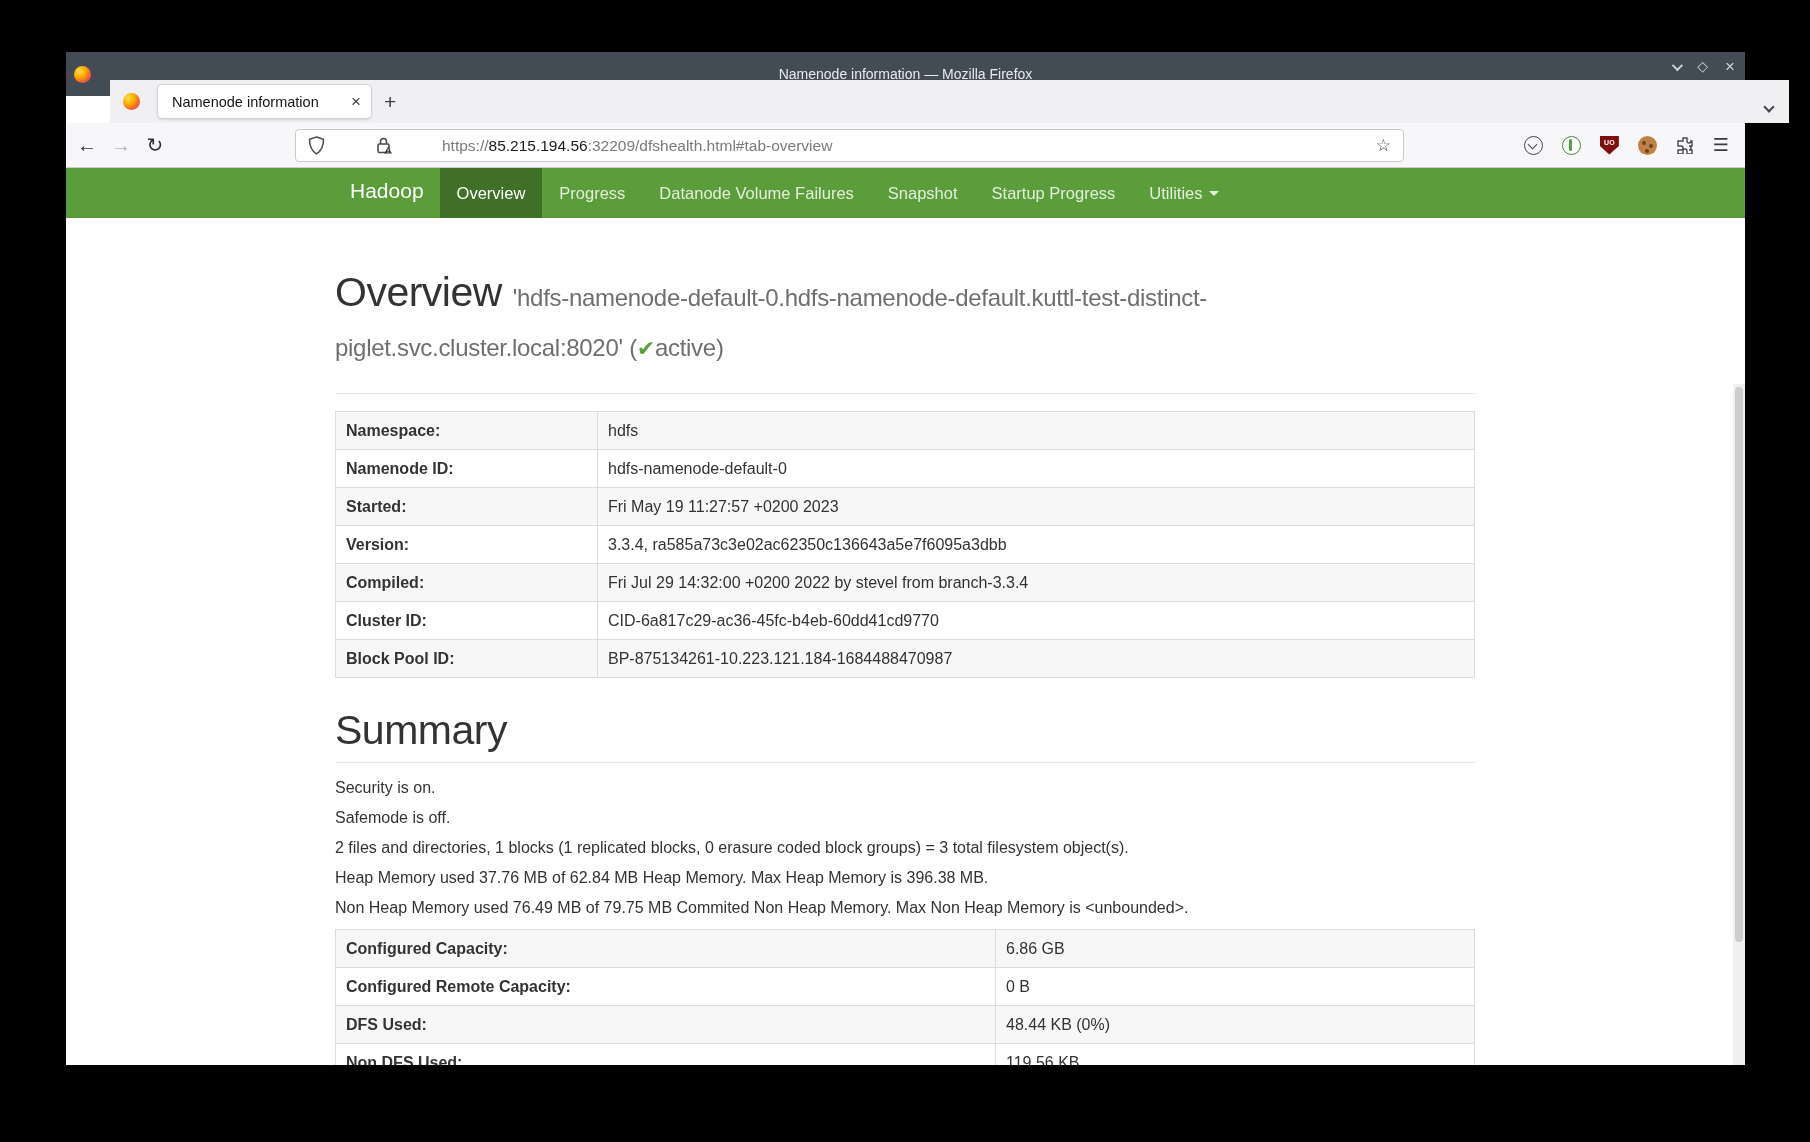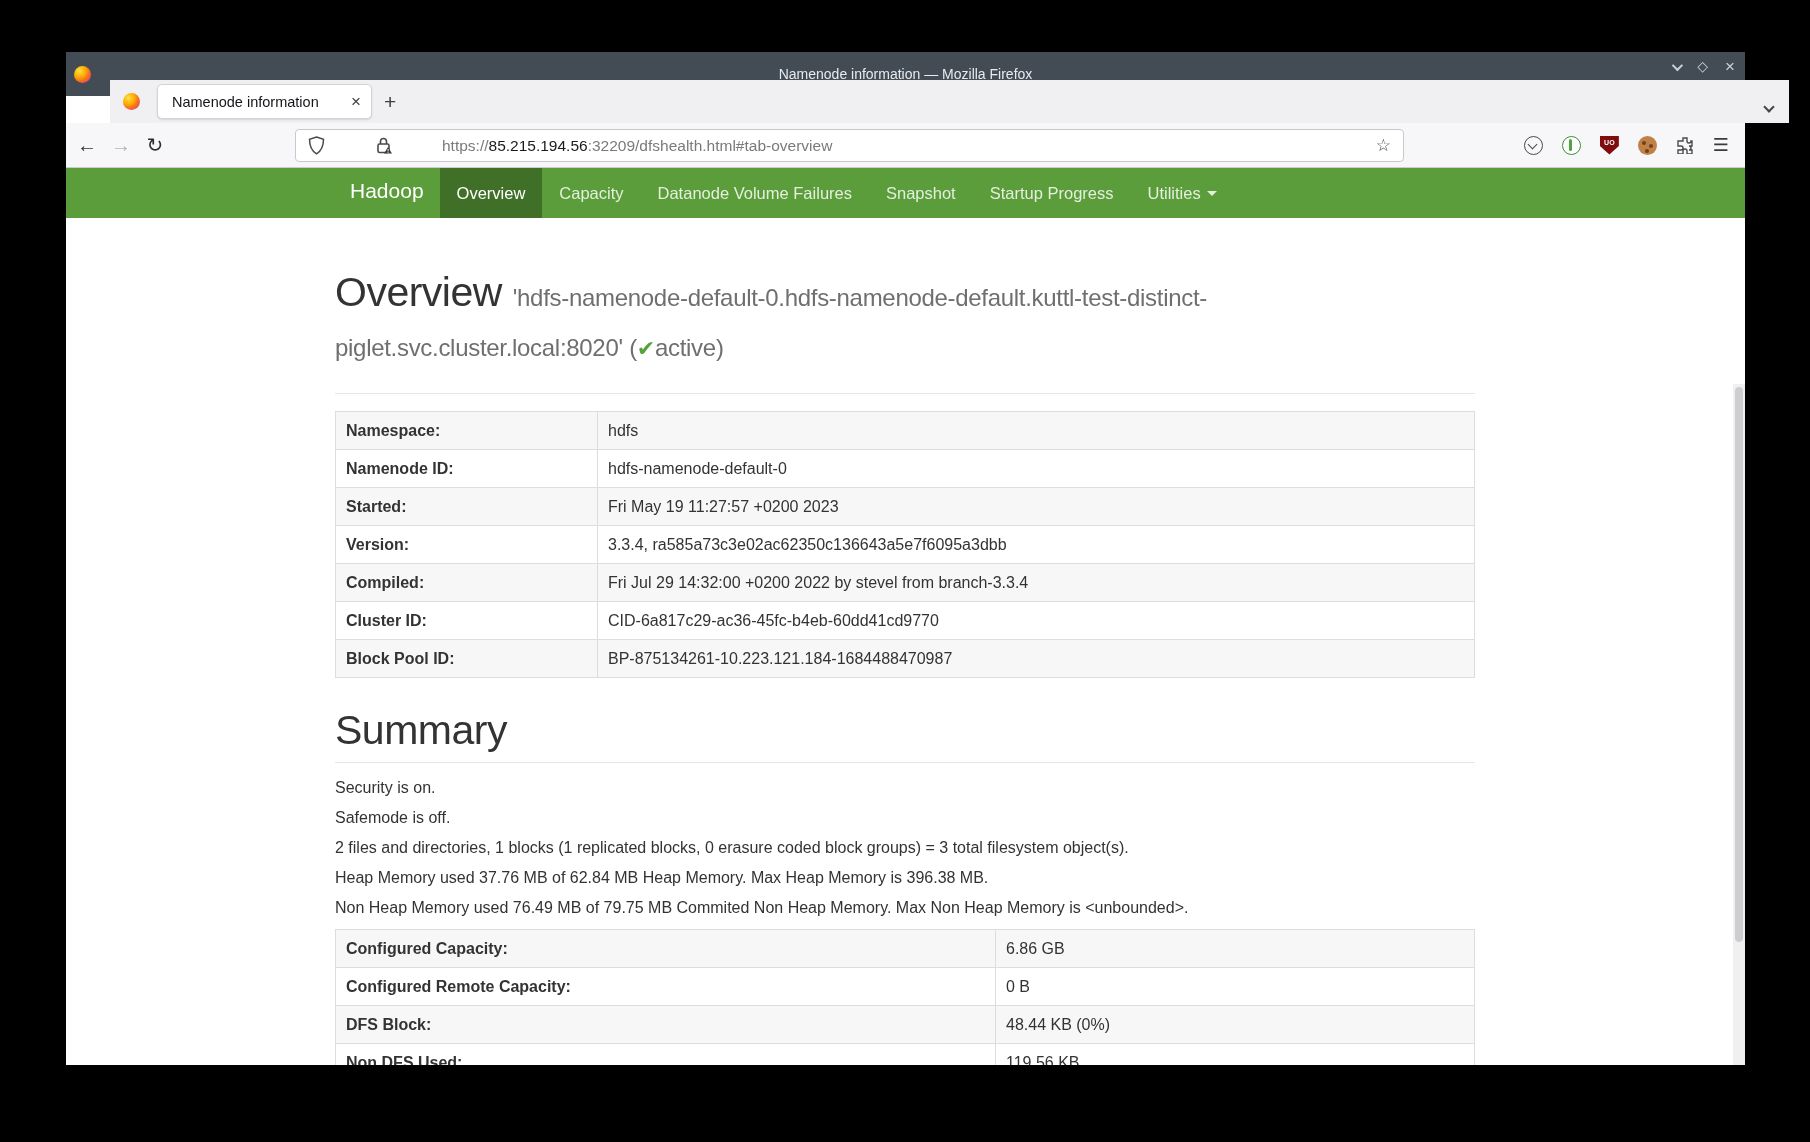--- a/index.html
+++ b/index.html
@@ -173,21 +173,21 @@
         <path d="M7 2 h4 v3 a2 2 0 0 0 4 0 v-0 h1 v5 h-3 a2 2 0 0 1 0 4 h3 v4 h-5 v-3 a2 2 0 0 0 -4 0 v3 H2 v-4 h3 a2 2 0 0 0 0 -4 H2 V5 h5 Z" fill="none" stroke="#4a4a4e" stroke-width="1.4"></path>
       </svg>
       <span class="menu">☰</span>
     </div>
   </div>
 
   <div class="navbar">
     <div class="nav-inner">
       <span class="brand">Hadoop</span>
       <span class="nav-item active">Overview</span>
-      <span class="nav-item">Capacity</span>
+      <span class="nav-item">Progress</span>
       <span class="nav-item">Datanode Volume Failures</span>
       <span class="nav-item">Snapshot</span>
       <span class="nav-item">Startup Progress</span>
       <span class="nav-item">
           <span>Utilities</span>
           <span class="caret"></span>
         </span>
     </div>
   </div>
 
@@ -248,21 +248,21 @@
         <tbody>
           <tr>
               <td class="lbl">Configured Capacity:</td>
               <td>6.86 GB</td>
             </tr>
           <tr>
               <td class="lbl">Configured Remote Capacity:</td>
               <td>0 B</td>
             </tr>
           <tr>
-              <td class="lbl">DFS Block:</td>
+              <td class="lbl">DFS Used:</td>
               <td>48.44 KB (0%)</td>
             </tr>
           <tr>
               <td class="lbl">Non DFS Used:</td>
               <td>119.56 KB</td>
             </tr>
         </tbody>
       </table>
 
     </div>

